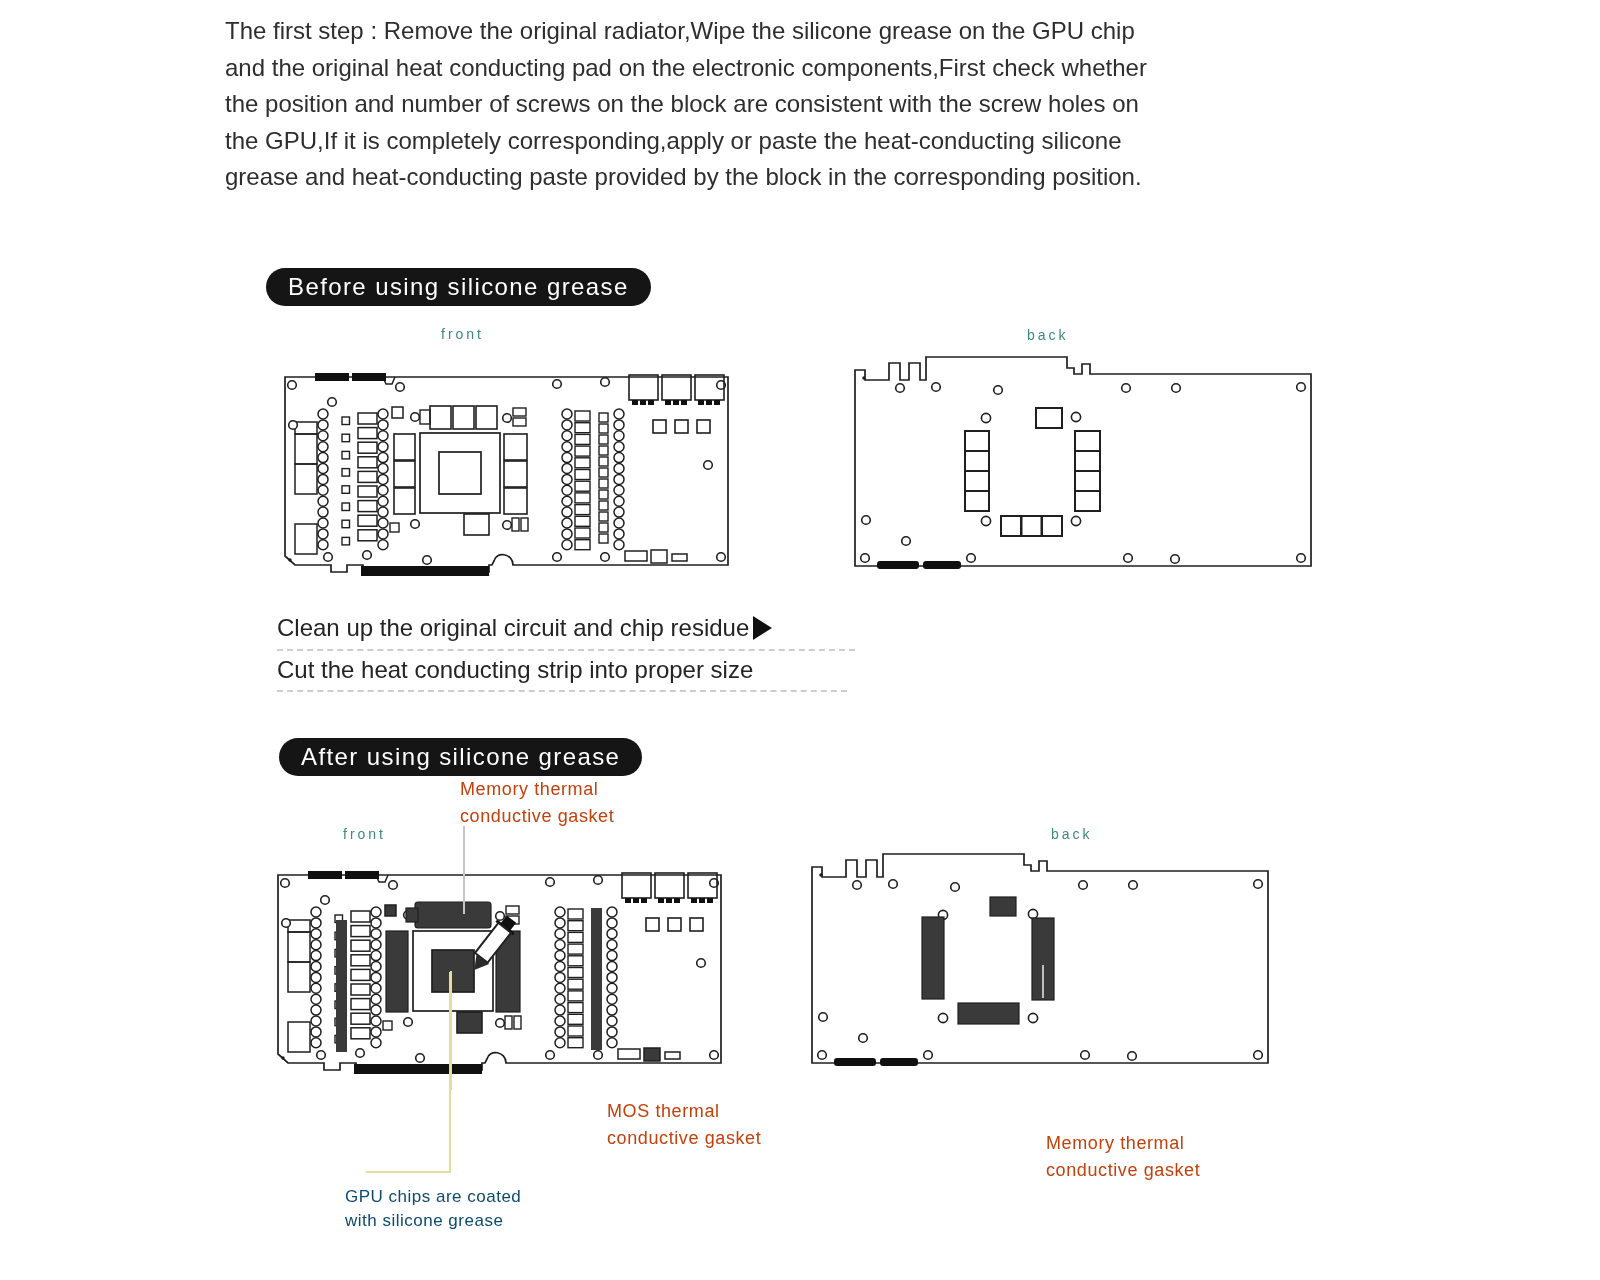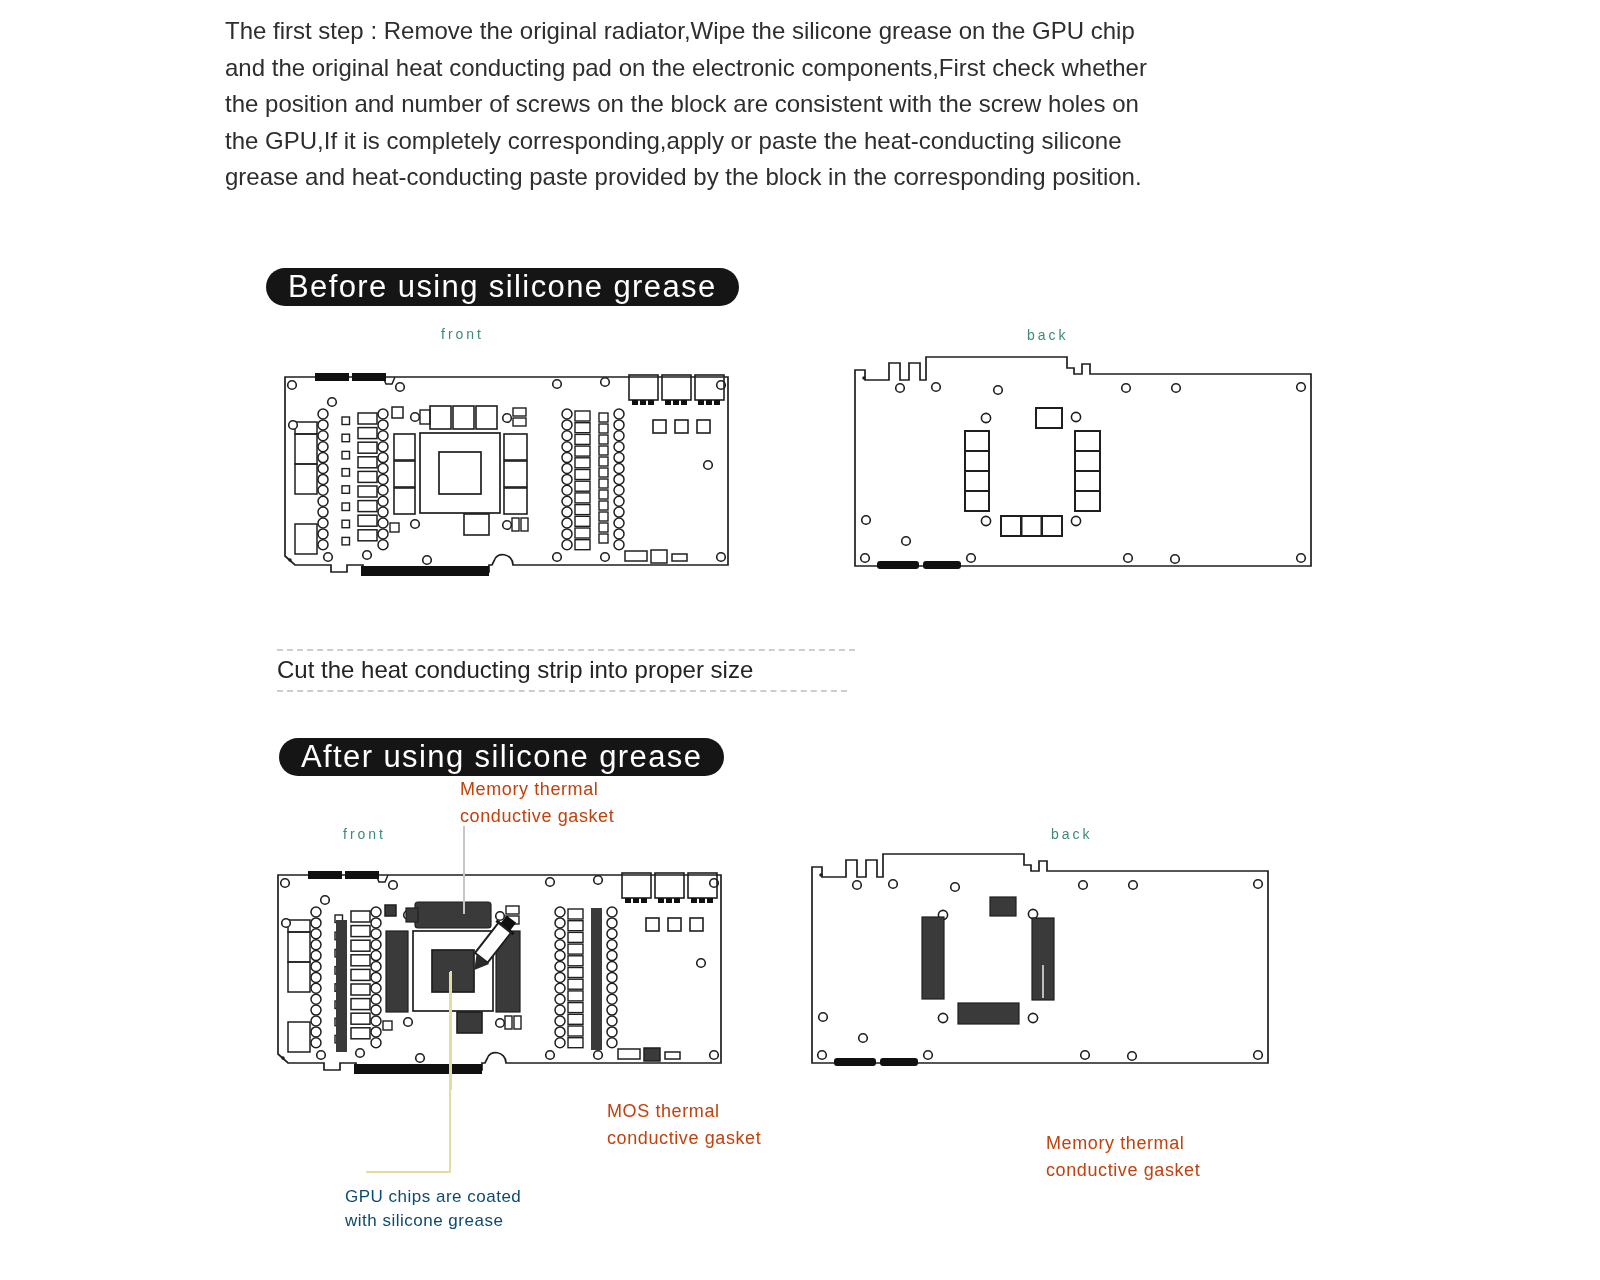--- a/index.html
+++ b/index.html
@@ -1,21 +1,21 @@
 <!DOCTYPE html>
 <html><head>
 <meta charset="utf-8">
 <style>
   html,body{margin:0;padding:0;background:#ffffff;}
   .page{position:relative;width:1600px;height:1280px;background:#ffffff;overflow:hidden;
         font-family:Liberation Sans, sans-serif;color:#2d2d2d;}
   .abs{position:absolute;}
   .intro{left:225px;top:13px;width:1120px;font-size:24px;line-height:36.6px;color:#2e2e2e;}
   .pill{height:38px;line-height:38px;background:#151515;color:#ffffff;border-radius:19px;
-        padding:0 22px;font-size:31px;letter-spacing:1.4px;white-space:nowrap;}
+        padding:0 22px;font-size:24px;letter-spacing:1.4px;white-space:nowrap;}
   .viewlabel{font-size:14px;letter-spacing:3px;color:#3d8a78;}
   .stepline{font-size:24px;color:#242424;white-space:nowrap;display:flex;align-items:center;}
   .tri{display:inline-block;width:0;height:0;border-left:19px solid #101010;
        border-top:12px solid transparent;border-bottom:12px solid transparent;margin-left:4px;}
   .dash{border-top:2px dashed #cdcdcd;height:0;}
   .smalllabel{font-size:18px;line-height:27px;color:#c2410c;letter-spacing:0.6px;white-space:nowrap;}
   .note{font-size:17px;line-height:24px;color:#0c4a6e;letter-spacing:0.5px;white-space:nowrap;}
   .leader{background:#c6c6c6;}
   .leader-y{background:#e6dc9e;}
   svg{display:block;}
@@ -226,20 +226,24 @@
       <rect x="222" y="98" width="25" height="20" fill="none" stroke="#1f1f1f" stroke-width="2"></rect>
       <rect x="112" y="118" width="24" height="20" fill="none" stroke="#1f1f1f" stroke-width="2"></rect>
       <rect x="222" y="118" width="25" height="20" fill="none" stroke="#1f1f1f" stroke-width="2"></rect>
       <rect x="112" y="138" width="24" height="20" fill="none" stroke="#1f1f1f" stroke-width="2"></rect>
       <rect x="222" y="138" width="25" height="20" fill="none" stroke="#1f1f1f" stroke-width="2"></rect>
       <rect x="148" y="163" width="20" height="20" fill="none" stroke="#1f1f1f" stroke-width="2"></rect>
       <rect x="168.5" y="163" width="20" height="20" fill="none" stroke="#1f1f1f" stroke-width="2"></rect>
       <rect x="189" y="163" width="20" height="20" fill="none" stroke="#1f1f1f" stroke-width="2"></rect>
     </svg>
 
+  <div class="abs stepline" style="left:277px;top:614px;">
+    <span>Clean up the original circuit and chip residue</span>
+    <span class="tri"></span>
+  </div>
   <div class="abs dash" style="left:277px;top:649px;width:578px;"></div>
   <div class="abs stepline" style="left:277px;top:656px;justify-content:center;">
     <span>Cut the heat conducting strip into proper size</span>
   </div>
   <div class="abs dash" style="left:277px;top:690px;width:570px;"></div>
 
   <div class="abs pill" style="left:279px;top:738px;">After using silicone grease</div>
 
   <div class="abs smalllabel" style="left:460px;top:776px;">
     <div>Memory thermal</div>

